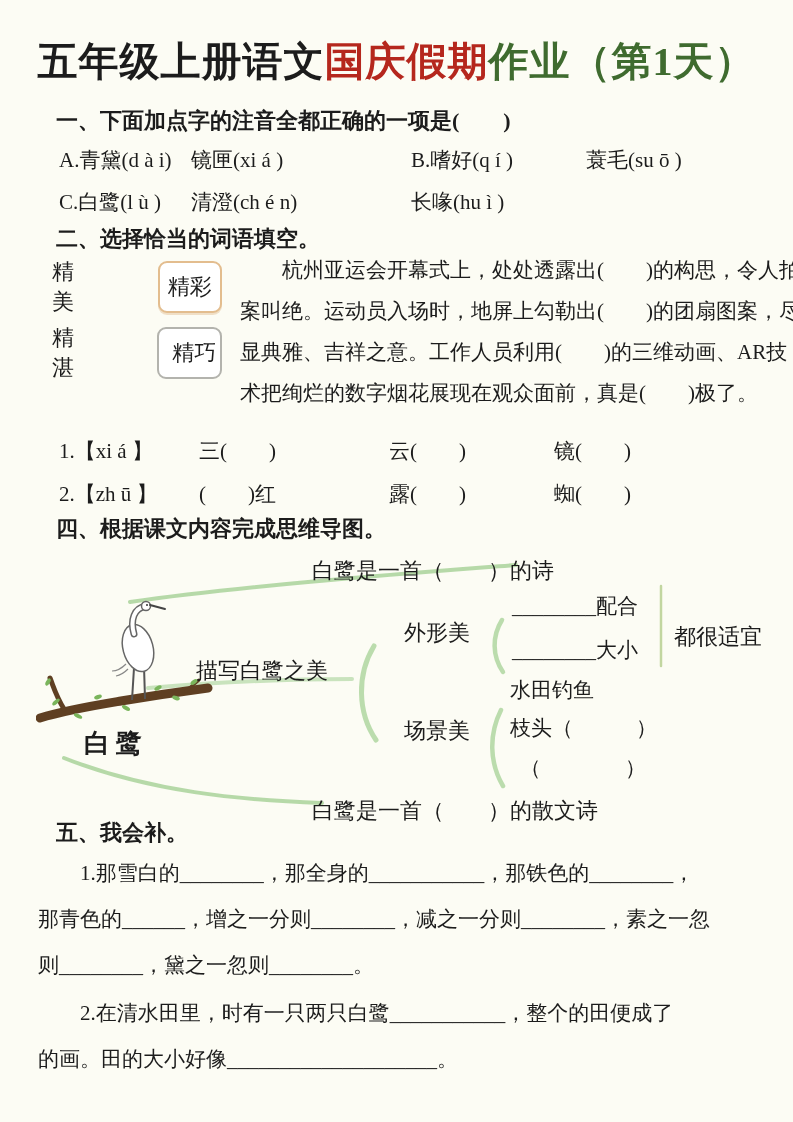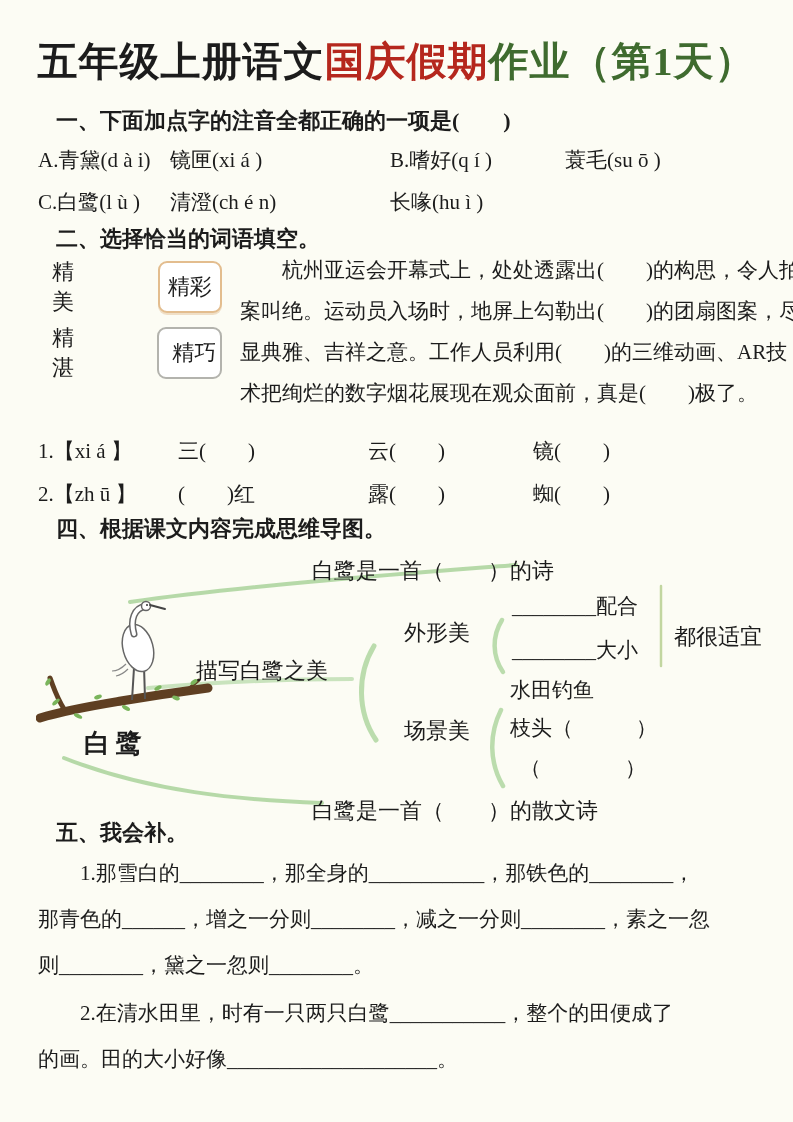--- a/index.html
+++ b/index.html
@@ -20,21 +20,21 @@
   .page{position:relative;width:793px;height:1122px;background:var(--paper);margin:0 auto;overflow:hidden;}
 
   .title{position:absolute;top:34px;left:0;width:100%;text-align:center;
          font-size:40px;font-weight:900;letter-spacing:1px;white-space:nowrap;}
   .title .t-red{color:var(--title-red);}
   .title .t-green{color:var(--title-green);}
 
   .sec-h{position:absolute;left:26px;font-size:22px;font-weight:800;white-space:nowrap;margin-left:30px;}
 
   .grid-rows{position:absolute;left:38px;width:727px;font-size:21px;}
-  .g-row{display:grid;height:42px;line-height:42px;white-space:nowrap;}
+  .g-row{display:grid;height:42px;line-height:42px;white-space:nowrap;margin-left:21px;}
   .g-row.s1{grid-template-columns:132px 220px 175px 1fr;}
   .g-row.s3{grid-template-columns:140px 190px 165px 1fr;height:43px;line-height:43px;}
 
   .wb{position:absolute;left:52px;top:258px;width:170px;}
   .wb-row{display:flex;align-items:center;height:58px;margin-bottom:8px;gap:48px;}
   .wb-word{font-size:22px;margin-right:26px;}
   .wbox{display:inline-flex;align-items:center;justify-content:center;
         width:88px;height:52px;font-size:22px;border-radius:9px;background:#fff;}
   .wbox.tan{border:2px solid var(--box-tan);box-shadow:0 2px 0 rgba(227,189,142,.45);}
   .wbox.gray{border:2px solid var(--box-gray);padding-left:10px;}

